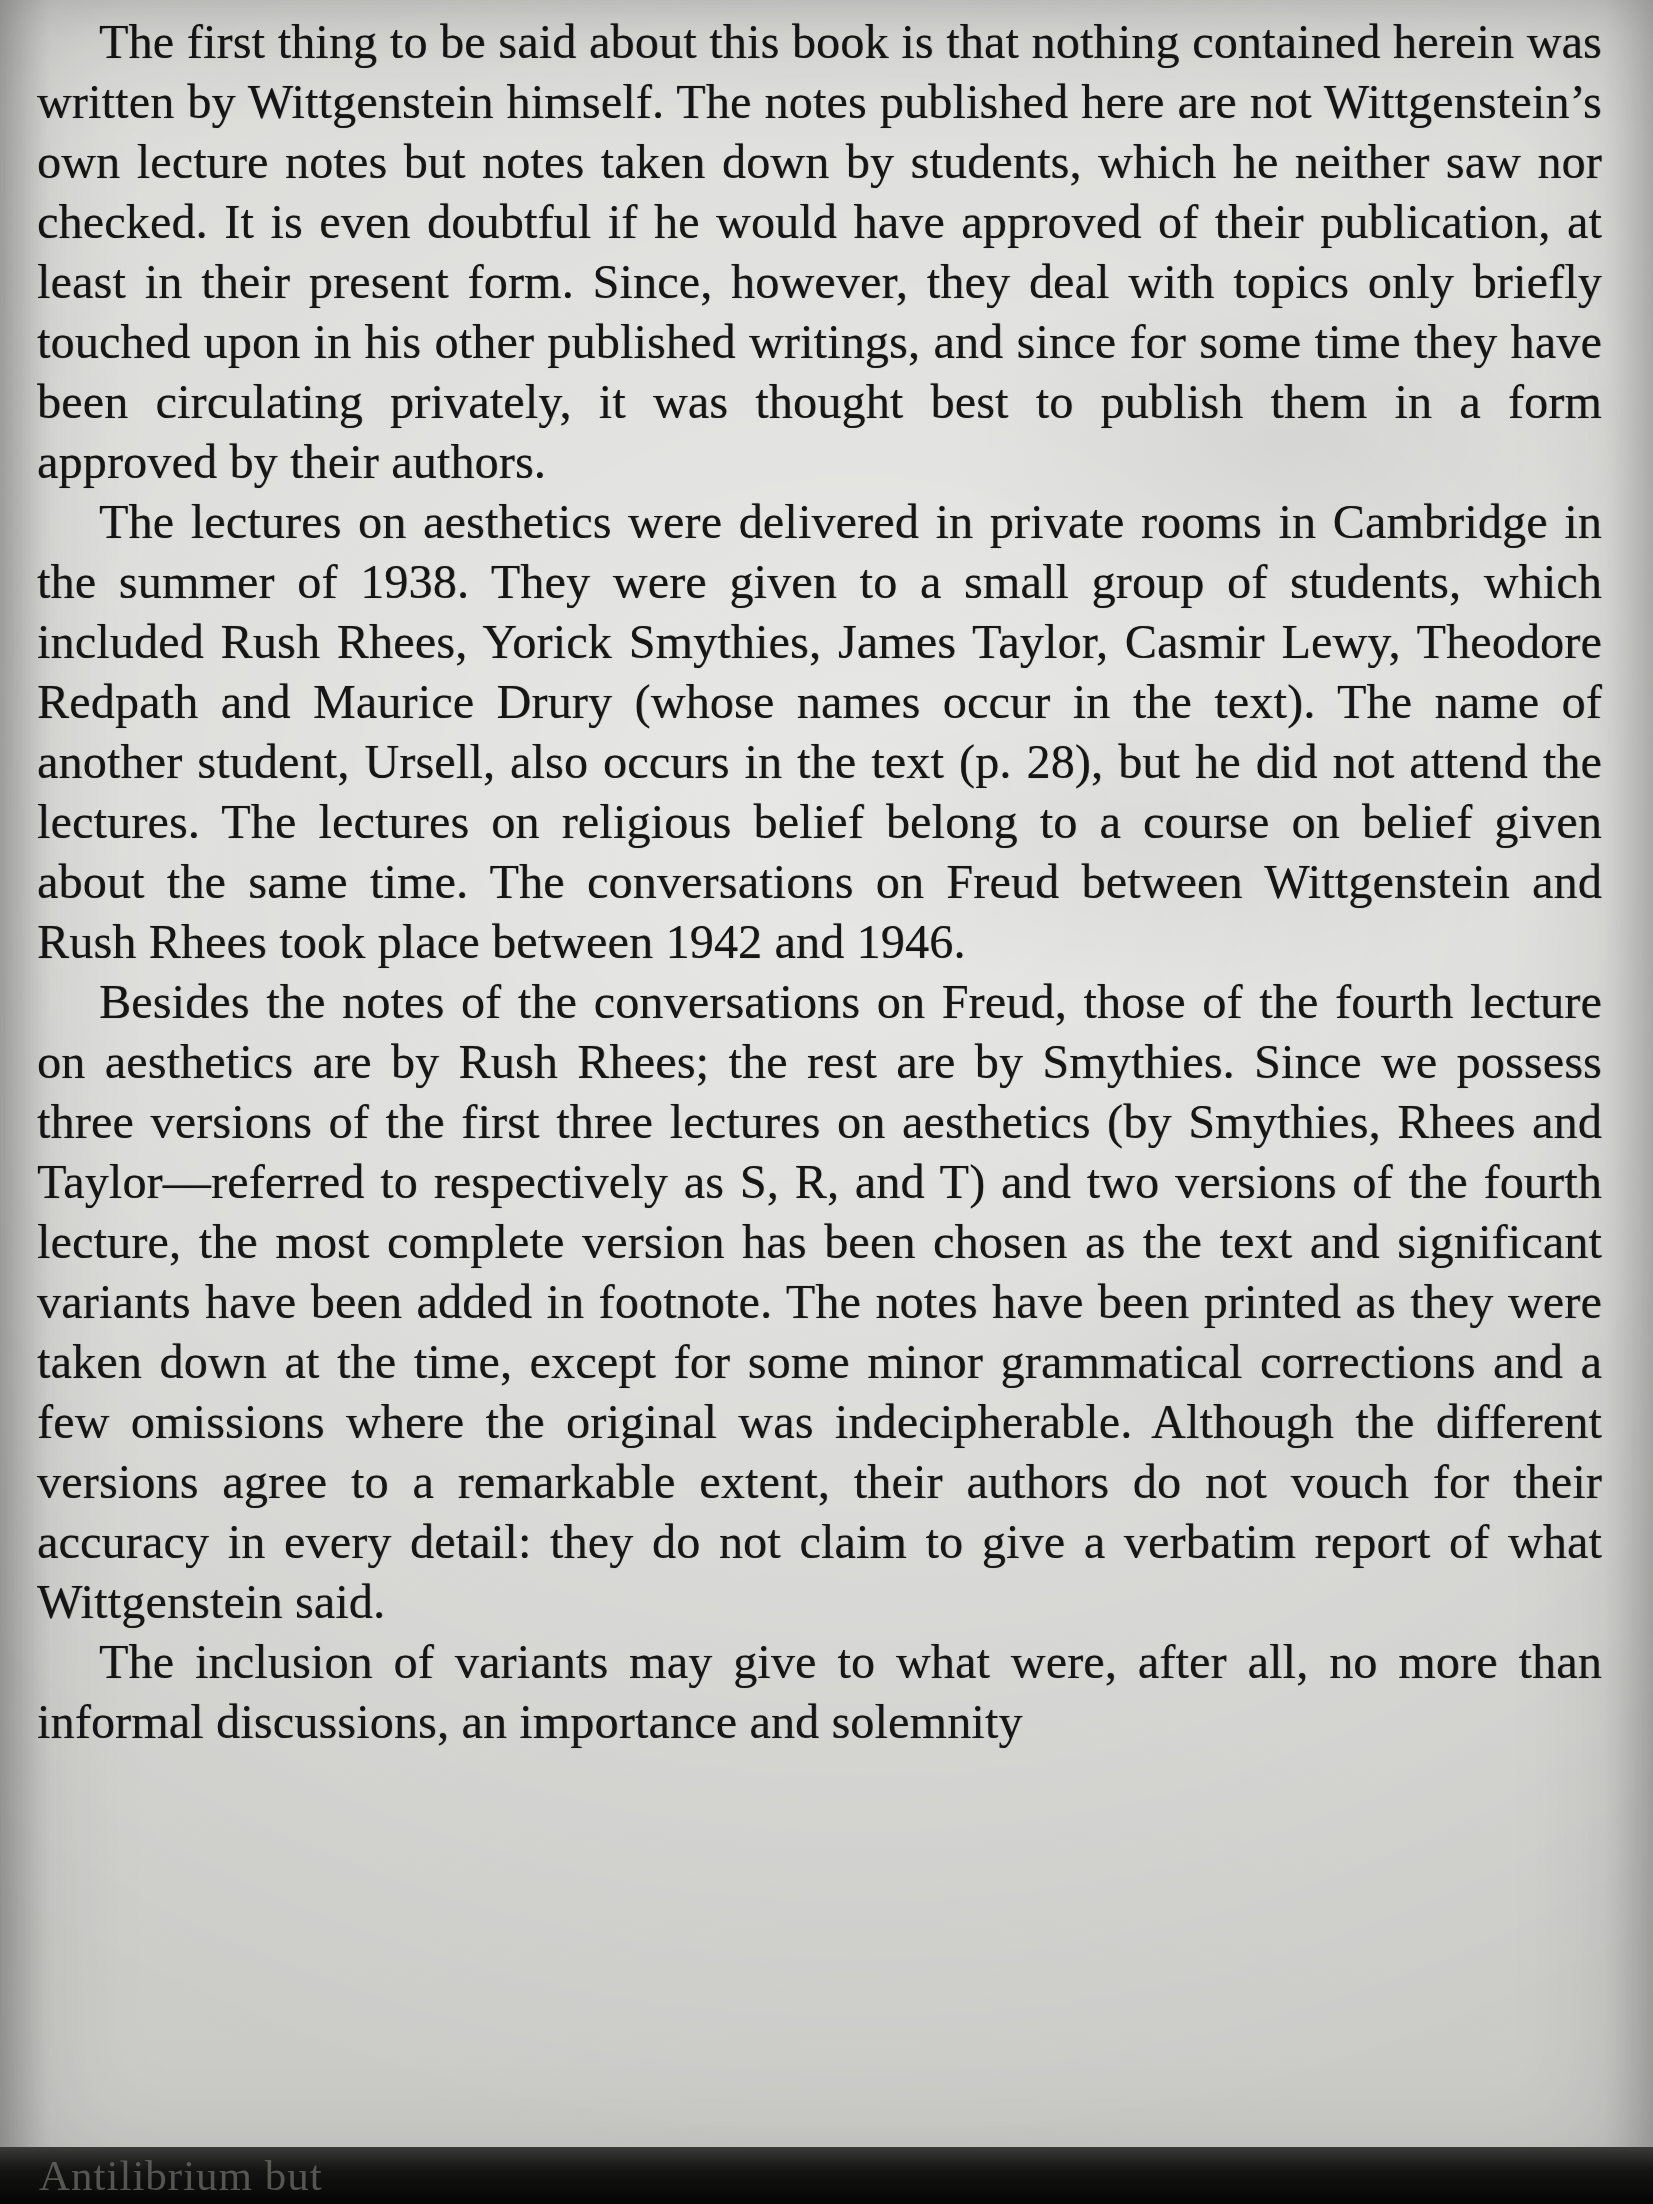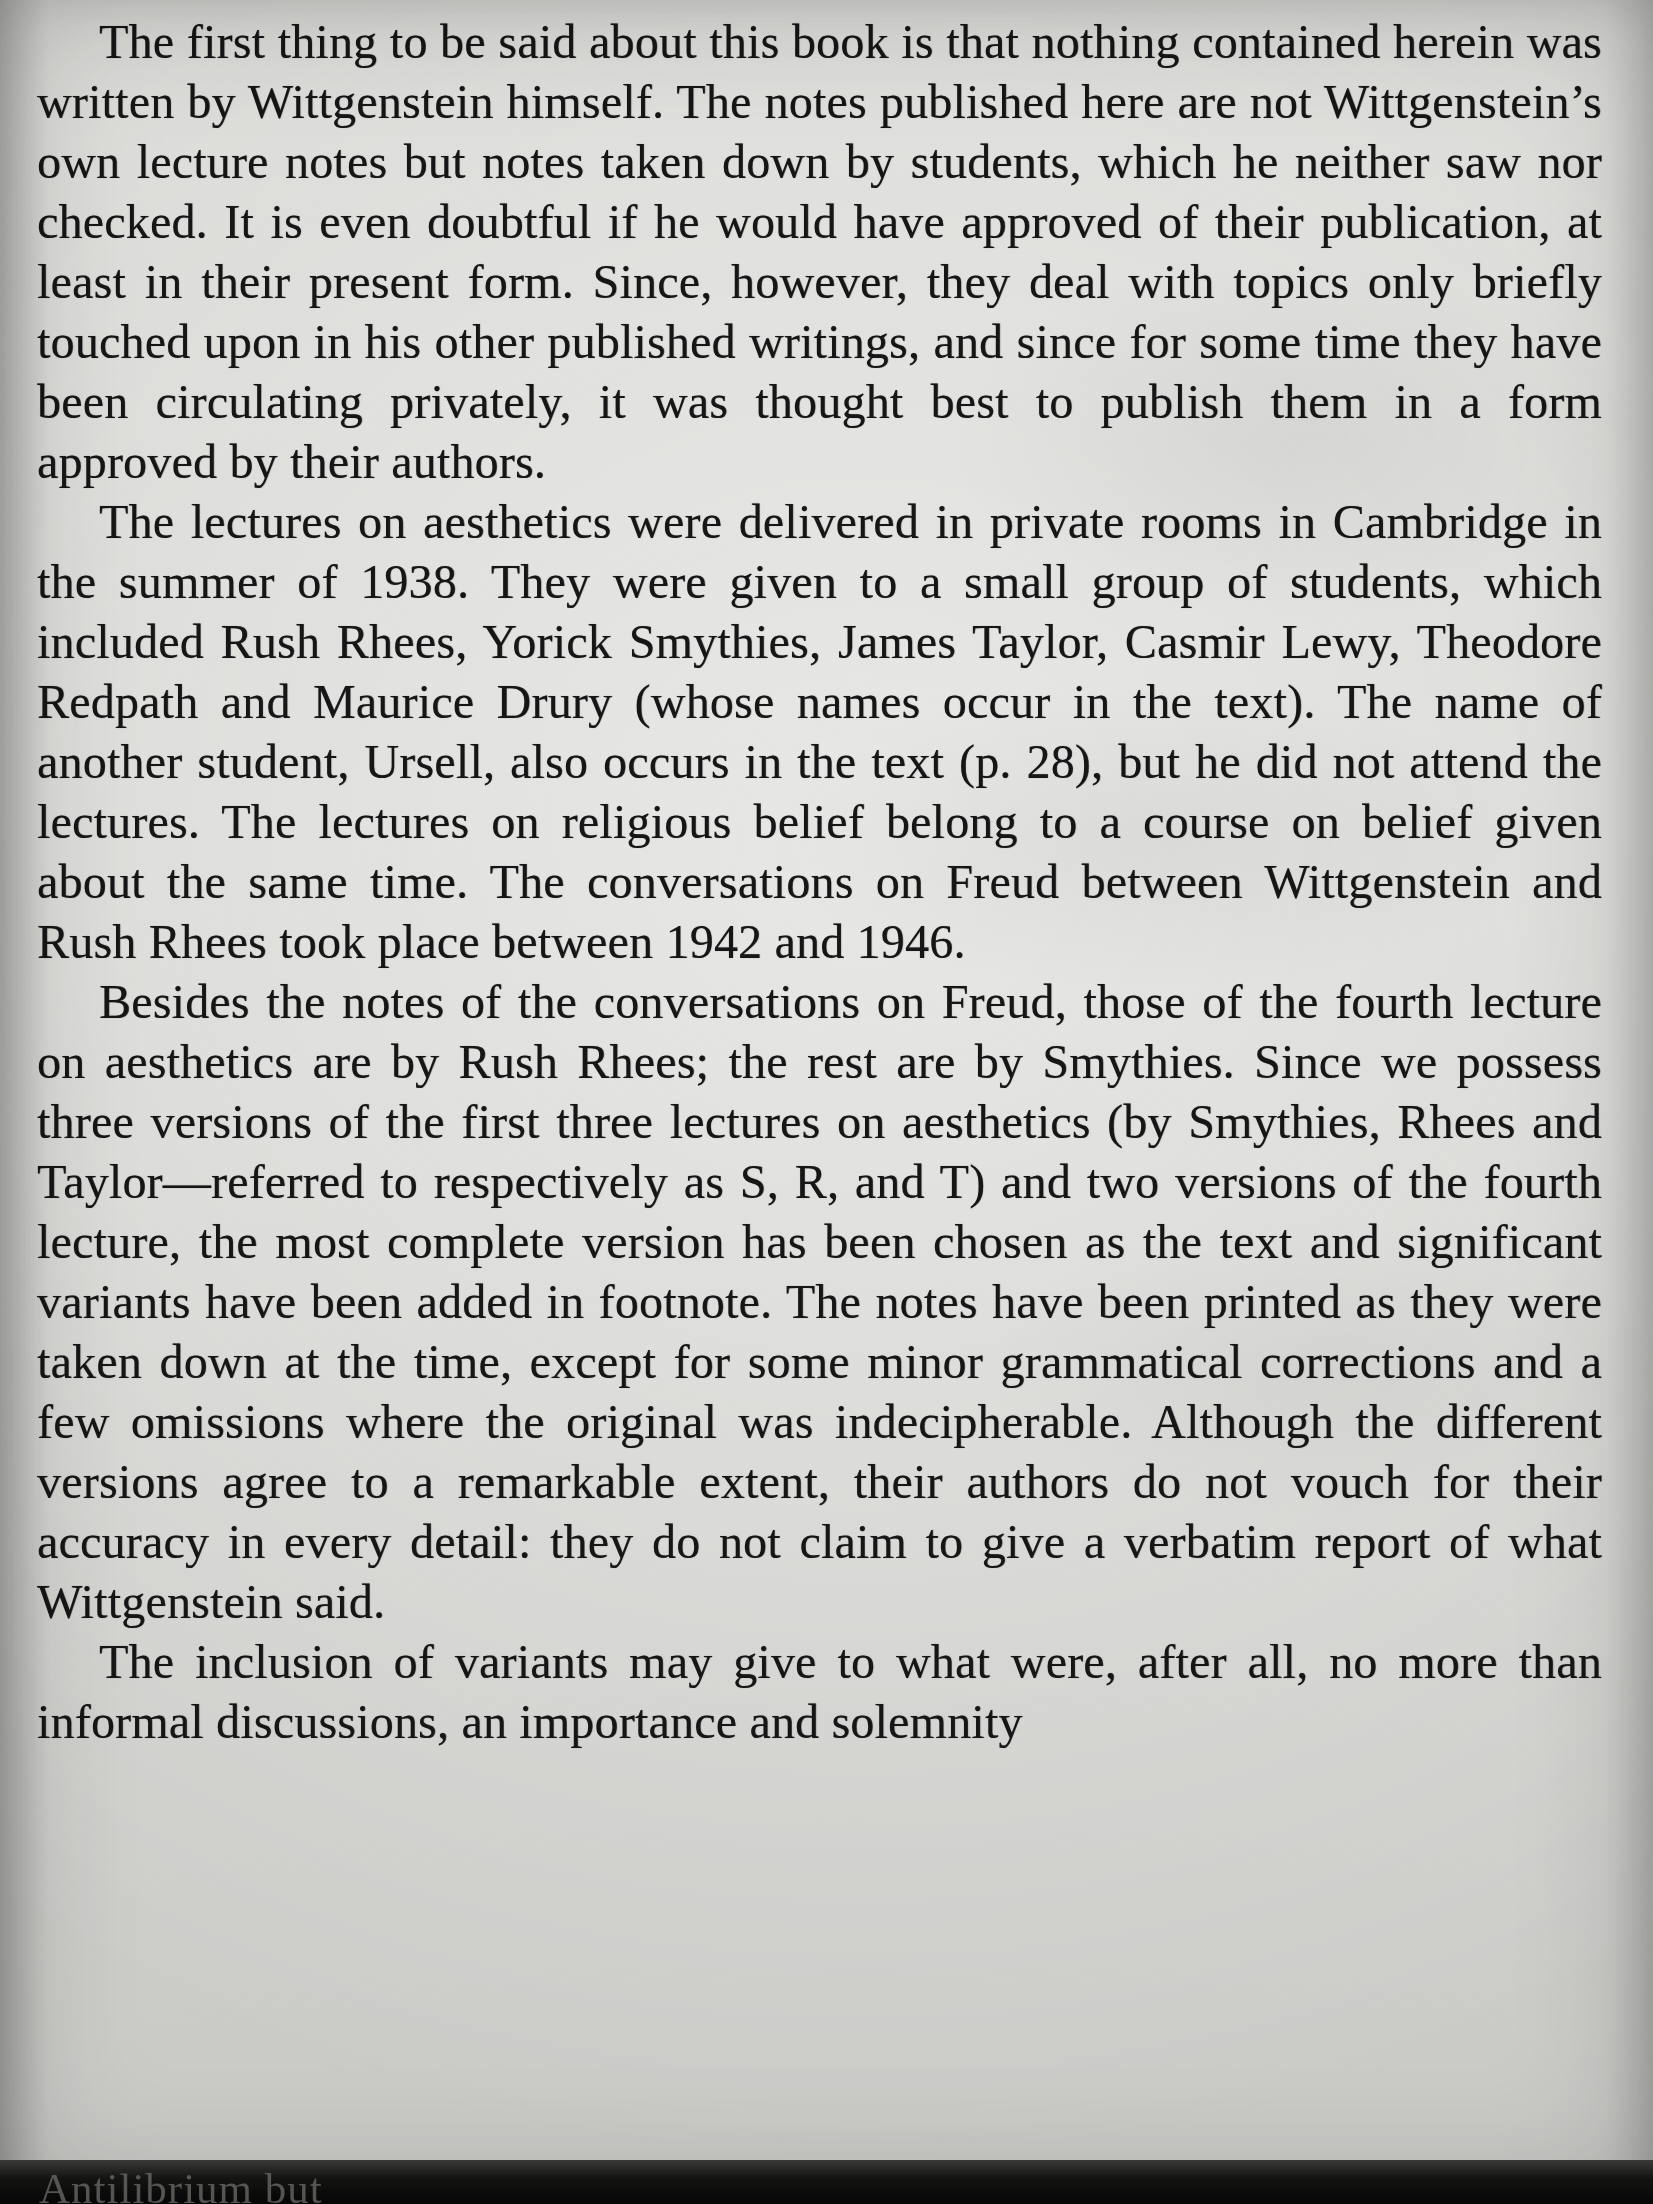--- a/index.html
+++ b/index.html
@@ -42,21 +42,21 @@
   }
   .page-text p {
     margin: 0;
     text-indent: 62px;
   }
   .page-edge {
     position: absolute;
     left: 0;
     right: 0;
     bottom: 0;
-    height: 45px;
+    height: 58px;
     z-index: 4;
     overflow: hidden;
     background: linear-gradient(180deg, #3a3a38 0%, #141413 40%, #050505 100%);
   }
   .page-edge .fragment {
     color: #6d6d68;
     font-size: 43px;
     line-height: 58px;
     padding-left: 39px;
     letter-spacing: 1px;

